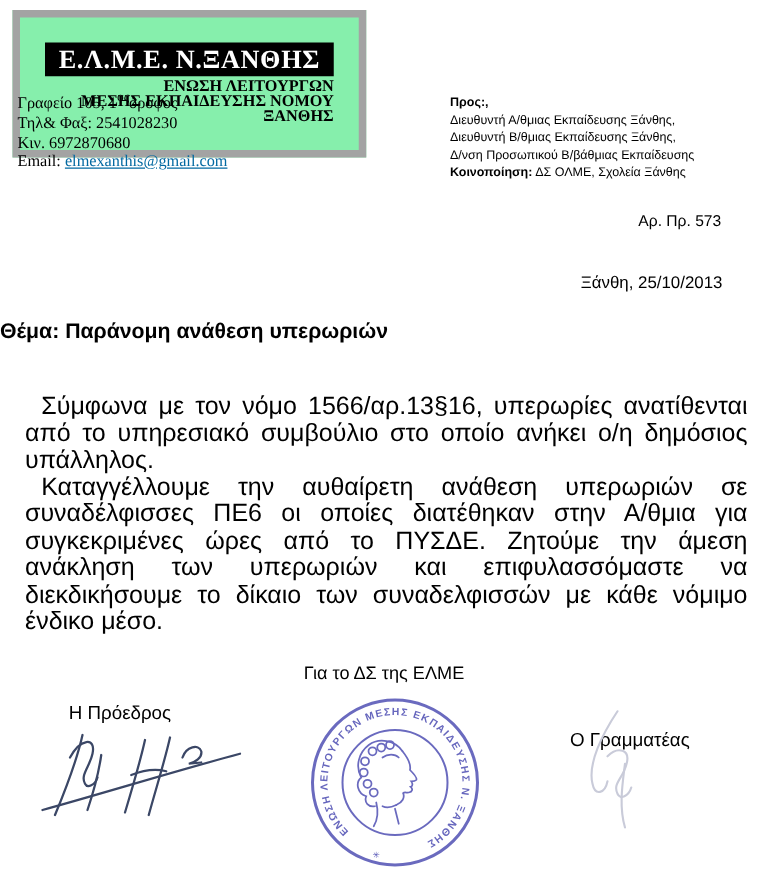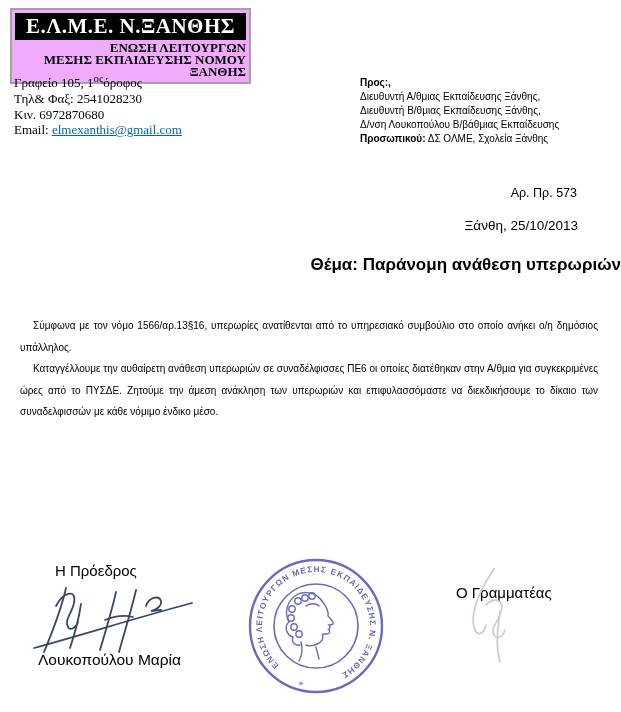--- a/index.html
+++ b/index.html
@@ -1,41 +1,41 @@
 <!DOCTYPE html>
 <html><head>
 <meta charset="utf-8">
 <style>
   html,body{margin:0;padding:0;background:#fff;}
   .page{position:relative;width:621px;height:712px;background:#ffffff;overflow:hidden;
         font-family:"Liberation Sans",sans-serif;color:#000;}
 
   
-  .header-box{position:absolute;left:10px;top:8px;width:231px;border:2px solid #a3a3a3;background:#f0abfc;padding:3px;}
+  .header-box{position:absolute;left:10px;top:8px;width:231px;border:6px solid #a3a3a3;background:#86efac;padding:20px;}
   .header-band{background:#000;color:#fff;font-family:"Liberation Serif",serif;font-weight:bold;
                font-size:21px;line-height:27px;text-align:center;letter-spacing:0.5px;}
   .header-sub{font-family:"Liberation Serif",serif;font-weight:bold;font-size:13px;line-height:12px;
               text-align:right;padding:2px 0 1px;}
 
   
   .contact{position:absolute;left:14px;top:71px;font-family:"Liberation Serif",serif;
            font-size:13px;line-height:15.6px;white-space:nowrap;}
   .contact a{color:#0369a1;text-decoration:underline;}
 
   
   .recipients{position:absolute;left:360px;top:76px;font-size:10px;line-height:14px;white-space:nowrap;}
   .recipients .b{font-weight:bold;}
 
-  .refno{position:absolute;right:44px;top:170px;font-size:12.5px;margin-top:16px;}
+  .refno{position:absolute;right:44px;top:170px;font-size:12.5px;}
   .dateline{position:absolute;right:43px;top:218px;font-size:13.5px;}
 
-  .subject{position:absolute;left:0;top:255px;width:100%;text-align:right;
+  .subject{position:absolute;left:0;top:255px;width:100%;text-align:left;
            font-weight:bold;font-size:17px;}
 
-  .body-text{position:absolute;left:20px;top:315px;width:578px;font-size:10px;line-height:21.5px;
+  .body-text{position:absolute;left:20px;top:315px;width:578px;font-size:20px;line-height:21.5px;
              text-align:justify;}
   .body-text p{margin:0;text-indent:13px;}
 
   .onbehalf{position:absolute;left:243px;top:531px;font-size:14.5px;}
   .title-left{position:absolute;left:55px;top:562px;font-size:15px;}
   .title-right{position:absolute;left:456px;top:584px;font-size:15px;}
   .name-left{position:absolute;left:38px;top:651px;font-size:15.5px;}
   .name-right{position:absolute;left:424px;top:667px;font-size:15.5px;}
 
   .stamp{position:absolute;left:246px;top:556px;width:140px;height:140px;}
@@ -59,34 +59,35 @@
     <div><span>Γραφείο 105, 1</span><sup>ος</sup><span>όροφος</span></div>
     <div>Τηλ&amp; Φαξ: 2541028230</div>
     <div>Κιν. 6972870680</div>
     <div><span>Email: </span><a href="#">elmexanthis@gmail.com</a></div>
   </div>
 
   <div class="recipients">
     <div class="b">Προς:,</div>
     <div>Διευθυντή Α/θμιας Εκπαίδευσης Ξάνθης,</div>
     <div>Διευθυντή Β/θμιας Εκπαίδευσης Ξάνθης,</div>
-    <div>Δ/νση Λουκοπούλου Β/βάθμιας Εκπαίδευσης</div>
-    <div><span class="b">Προσωπικού:</span><span> ΔΣ ΟΛΜΕ, Σχολεία Ξάνθης</span></div>
+    <div>Δ/νση Προσωπικού Β/βάθμιας Εκπαίδευσης</div>
+    <div><span class="b">Κοινοποίηση:</span><span> ΔΣ ΟΛΜΕ, Σχολεία Ξάνθης</span></div>
   </div>
 
   <div class="refno">Αρ. Πρ. 573</div>
   <div class="dateline">Ξάνθη, 25/10/2013</div>
 
   <div class="subject">Θέμα: Παράνομη ανάθεση υπερωριών</div>
 
   <div class="body-text">
     <p>Σύμφωνα με τον νόμο 1566/αρ.13§16, υπερωρίες ανατίθενται από το υπηρεσιακό συμβούλιο στο οποίο ανήκει ο/η δημόσιος υπάλληλος.</p>
     <p>Καταγγέλλουμε την αυθαίρετη ανάθεση υπερωριών σε συναδέλφισσες ΠΕ6 οι οποίες διατέθηκαν στην Α/θμια για συγκεκριμένες ώρες από το ΠΥΣΔΕ. Ζητούμε την άμεση ανάκληση των υπερωριών και επιφυλασσόμαστε να διεκδικήσουμε το δίκαιο των συναδελφισσών με κάθε νόμιμο ένδικο μέσο.</p>
   </div>
 
+  <div class="onbehalf">Για το ΔΣ της ΕΛΜΕ</div>
   <div class="title-left">Η Πρόεδρος</div>
   <div class="title-right">Ο Γραμματέας</div>
 
   <svg class="stamp" viewBox="0 0 140 140">
     <g fill="none" stroke="#5a5ab8" opacity="0.9">
       <circle cx="70" cy="70" r="66" stroke-width="2.4"></circle>
       <circle cx="70" cy="70" r="42" stroke-width="1.6"></circle>
 
       <g stroke-width="1.4" stroke-linecap="round">
         <path d="M76,45 C80,50 83,55 82,60 C86,64 88,66.5 87,68 C86,69 84,69 83,69 C84.5,71 84,73 82.5,73.5 C84.5,75 84,77.5 81,78 C79,78.3 77.5,77.5 76.5,78.5 C78,82 76,86 71,88"></path>
@@ -126,15 +127,14 @@
   </svg>
 
   <svg class="sig-right" viewBox="0 0 95 100">
     <g fill="none" stroke="#c9cbd9" stroke-width="1.7" stroke-linecap="round">
       <path d="M46,2 C34,20 22,44 26,60 C28,70 36,68 38,58"></path>
       <path d="M38,38 C46,30 57,32 53,45 C50,56 42,60 46,68 C48,73 55,70 57,63"></path>
       <path d="M52,44 C50,60 47,78 52,95"></path>
     </g>
   </svg>
 
-  <div class="name-left">Λουκοπούλου Μαρία</div>
 
 </div>
 
 </body></html>

